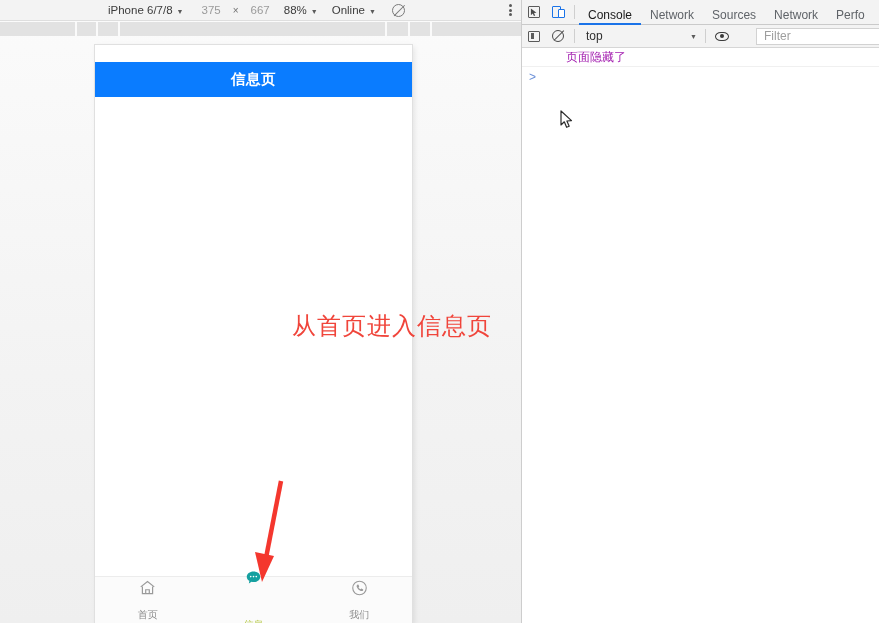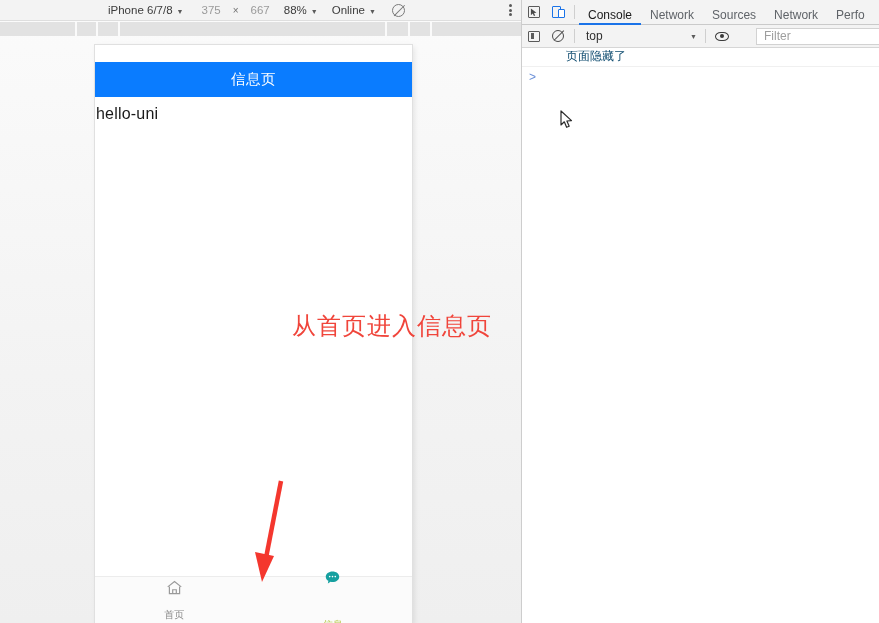--- a/index.html
+++ b/index.html
@@ -54,21 +54,21 @@
     position:absolute; left:95px; top:45px; width:317px; height:578px;
     background:#ffffff;
     box-shadow:0 0 0 1px #e0e0e0, 2px 2px 6px rgba(0,0,0,.10);
     overflow:hidden;
   }
   #phone-header{
     position:absolute; left:0; top:17px; width:317px; height:35px;
     background:#007AFF; background:#0a7cff;
     display:flex; align-items:center; justify-content:center;
   }
-  #phone-title{ color:#ffffff; font-size:14.5px; font-weight:normal; letter-spacing:.5px; }
+  #phone-title{ color:#ffffff; font-size:14.5px; font-weight:bold; letter-spacing:.5px; }
   #phone-body{
     position:absolute; left:0; top:52px; width:317px; bottom:47px;
     background:#ffffff;
   }
   #hello-text{
     position:absolute; left:1px; top:8px; font-size:16px; color:#1a1a1a;
     letter-spacing:.2px;
   }
 
   
@@ -129,21 +129,21 @@
     border:1px solid #d2d2d2; display:flex; align-items:center; padding-left:7px;
     color:#9e9e9e; font-size:12px;
   }
 
   #dt-console{
     position:absolute; left:0; top:48px; width:358px; bottom:0;
     background:#ffffff; overflow:hidden;
   }
   #log-row{
     position:relative; height:19px; border-bottom:1px solid #f0f0f0;
-    display:flex; padding-left:44px; font-size:12px; color:#0c4a6e;
+    display:flex; align-items:center; padding-left:44px; font-size:12px; color:#a21caf;
     font-family:"DejaVu Sans","Liberation Sans",sans-serif;
   }
   #prompt-row{ position:relative; height:20px; display:flex; align-items:center; }
   #prompt-caret{ position:absolute; left:7px; color:#6a8fd8; font-size:12px; }
   #cursor-arrow{ position:absolute; left:38px; top:62px; width:13px; height:19px; }
 </style>
 </head>
 <body>
 
 <div id="root">
@@ -192,23 +192,20 @@
       <div class="seg" style="left:408px"></div>
       <div class="seg" style="left:430px"></div>
     </div>
 
     <div id="phone">
 
       <div id="phone-header">
         <span id="phone-title">信息页</span>
       </div>
 
-      <div id="phone-body">
-        <div id="hello-text">hello-uni</div>
-      </div>
 
       <div id="tabbar">
 
         <div class="tab inactive">
           <span class="tab-icon">
             <svg width="19" height="18" viewBox="0 0 24 24" fill="none" stroke="#9a9a9a" stroke-width="1.6">
               <path d="M3 10.5 12 3.5l9 7"></path>
               <path d="M5.2 10v9.5h13.6V10"></path>
               <path d="M9.6 19.5v-5.2h4.8v5.2"></path>
             </svg>
@@ -221,20 +218,29 @@
             <svg width="19" height="18" viewBox="0 0 24 24">
               <path d="M12 3.2c-5 0-9 3.1-9 7 0 2.3 1.4 4.3 3.5 5.6l-.7 3.4 3.6-2.1c.8.2 1.7.3 2.6.3 5 0 9-3.1 9-7.2S17 3.2 12 3.2z" fill="#16a0a0"></path>
               <circle cx="8.3" cy="10.1" r="1.1" fill="#ffffff"></circle>
               <circle cx="12" cy="10.1" r="1.1" fill="#ffffff"></circle>
               <circle cx="15.7" cy="10.1" r="1.1" fill="#ffffff"></circle>
             </svg>
           </span>
           <span class="tab-label">信息</span>
         </div>
 
+        <div class="tab inactive">
+          <span class="tab-icon">
+            <svg width="19" height="18" viewBox="0 0 24 24" fill="none" stroke="#9a9a9a" stroke-width="1.5">
+              <circle cx="12" cy="12" r="9"></circle>
+              <path d="M9.2 7.6c.5-.4 1.2-.3 1.5.3l.8 1.5c.2.4.1.9-.3 1.2l-.6.5c.5 1.2 1.5 2.2 2.7 2.7l.5-.6c.3-.4.8-.5 1.2-.3l1.5.8c.6.3.7 1 .3 1.5-.7.9-2 1.2-3.1.7-2.4-1-4.3-2.9-5.3-5.3-.5-1.1-.2-2.4.8-3z" fill="#9a9a9a" stroke="none"></path>
+            </svg>
+          </span>
+          <span class="tab-label">我们</span>
+        </div>
 
       </div>
     </div>
 
     <div id="annot-text">从首页进入信息页</div>
 
     <svg id="annot-arrow" viewBox="0 0 60 108">
       <path d="M45 3 L30 80" stroke="#f4372e" stroke-width="4.5" stroke-linecap="butt" fill="none"></path>
       <path d="M26 104 L19 74 L38 78 Z" fill="#f4372e"></path>
     </svg>

